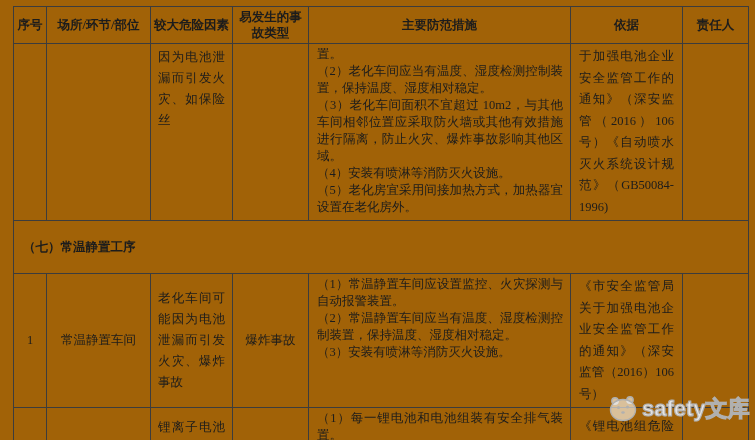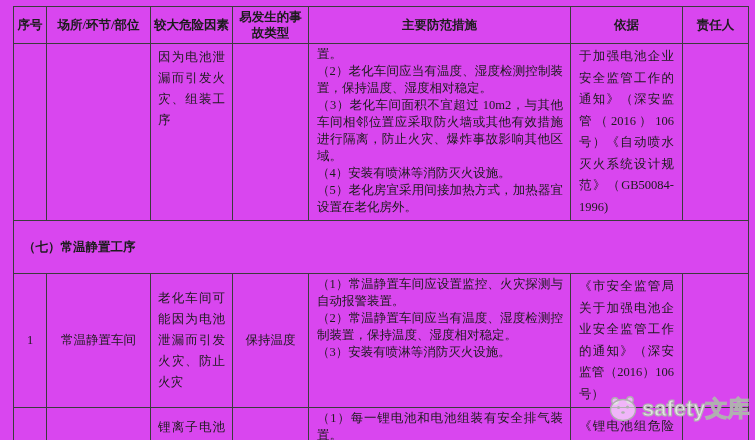--- a/index.html
+++ b/index.html
@@ -11,21 +11,21 @@
     width: 755px;
     height: 440px;
     position: relative;
     font-family: "Liberation Serif", "DejaVu Serif", serif;
     color: #1c1c1c;
     overflow: hidden;
   }
   .page {
     position: absolute;
     inset: 0;
-    background: #d946ef;
+    background: #a16207;
   }
   table.safety-table {
     position: absolute;
     left: 13px;
     top: 6px;
     width: 735px;
     border-collapse: collapse;
     table-layout: fixed;
   }
   .safety-table th,
@@ -125,40 +125,40 @@
       <th>较大危险因素</th>
       <th>易发生的事故类型</th>
       <th>主要防范措施</th>
       <th>依据</th>
       <th>责任人</th>
     </tr>
 
     <tr class="row-a row-top">
       <td class="c-seq"></td>
       <td class="c-place"></td>
-      <td class="c-hazard">因为电池泄漏而引发火灾、组装工序</td>
+      <td class="c-hazard">因为电池泄漏而引发火灾、如保险丝</td>
       <td class="c-accident"></td>
       <td class="c-measures">置。
 （2）老化车间应当有温度、湿度检测控制装置，保持温度、湿度相对稳定。
 （3）老化车间面积不宜超过 10m2，与其他车间相邻位置应采取防火墙或其他有效措施进行隔离，防止火灾、爆炸事故影响其他区域。
 （4）安装有喷淋等消防灭火设施。
 （5）老化房宜采用间接加热方式，加热器宜设置在老化房外。</td>
       <td class="c-basis">于加强电池企业安全监管工作的通知》（深安监管（2016）106号）《自动喷水灭火系统设计规范》（GB50084-1996)</td>
       <td class="c-seq"></td>
     </tr>
 
     <tr class="section-row">
       <td colspan="7">（七）常温静置工序</td>
     </tr>
 
     <tr class="row-b">
       <td class="c-seq">1</td>
       <td class="c-place">常温静置车间</td>
-      <td class="c-hazard">老化车间可能因为电池泄漏而引发火灾、防止火灾</td>
-      <td class="c-accident">保持温度</td>
+      <td class="c-hazard">老化车间可能因为电池泄漏而引发火灾、爆炸事故</td>
+      <td class="c-accident">爆炸事故</td>
       <td class="c-measures">（1）常温静置车间应设置监控、火灾探测与自动报警装置。
 （2）常温静置车间应当有温度、湿度检测控制装置，保持温度、湿度相对稳定。
 （3）安装有喷淋等消防灭火设施。</td>
       <td class="c-basis">《市安全监管局关于加强电池企业安全监管工作的通知》（深安监管（2016）106号）</td>
       <td class="c-seq"></td>
     </tr>
 
 
     <tr class="row-c">
       <td class="c-seq">1</td>

